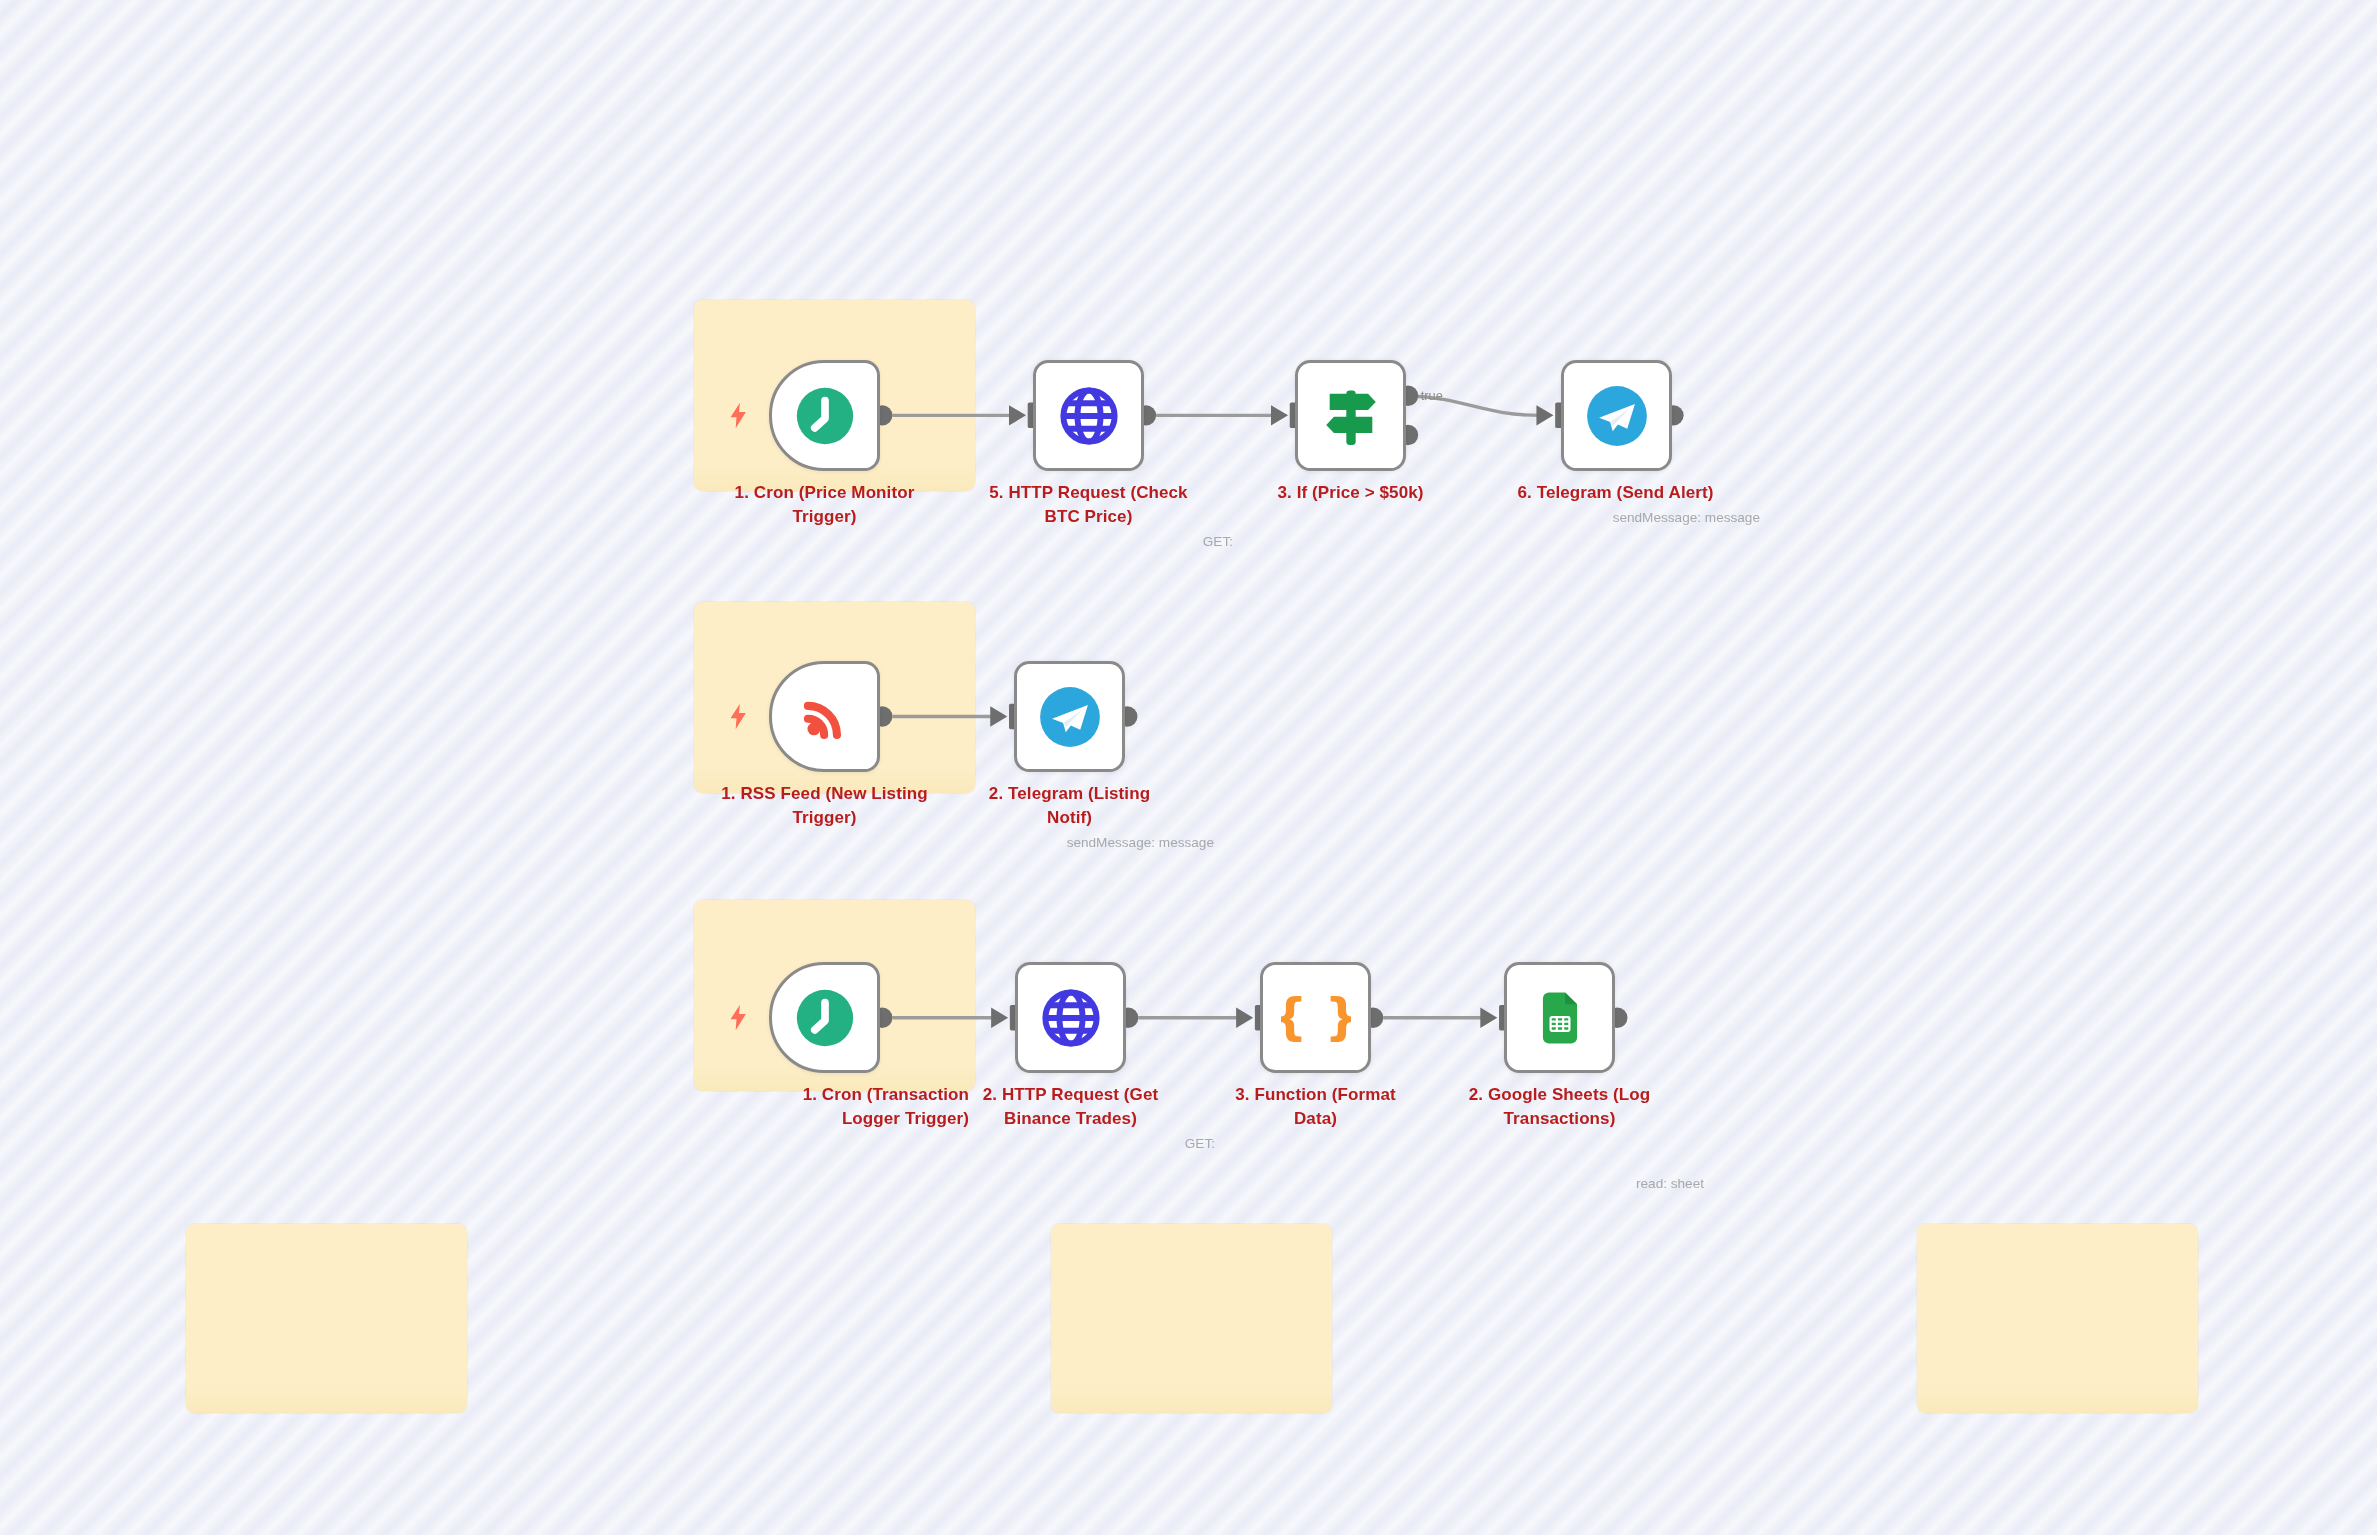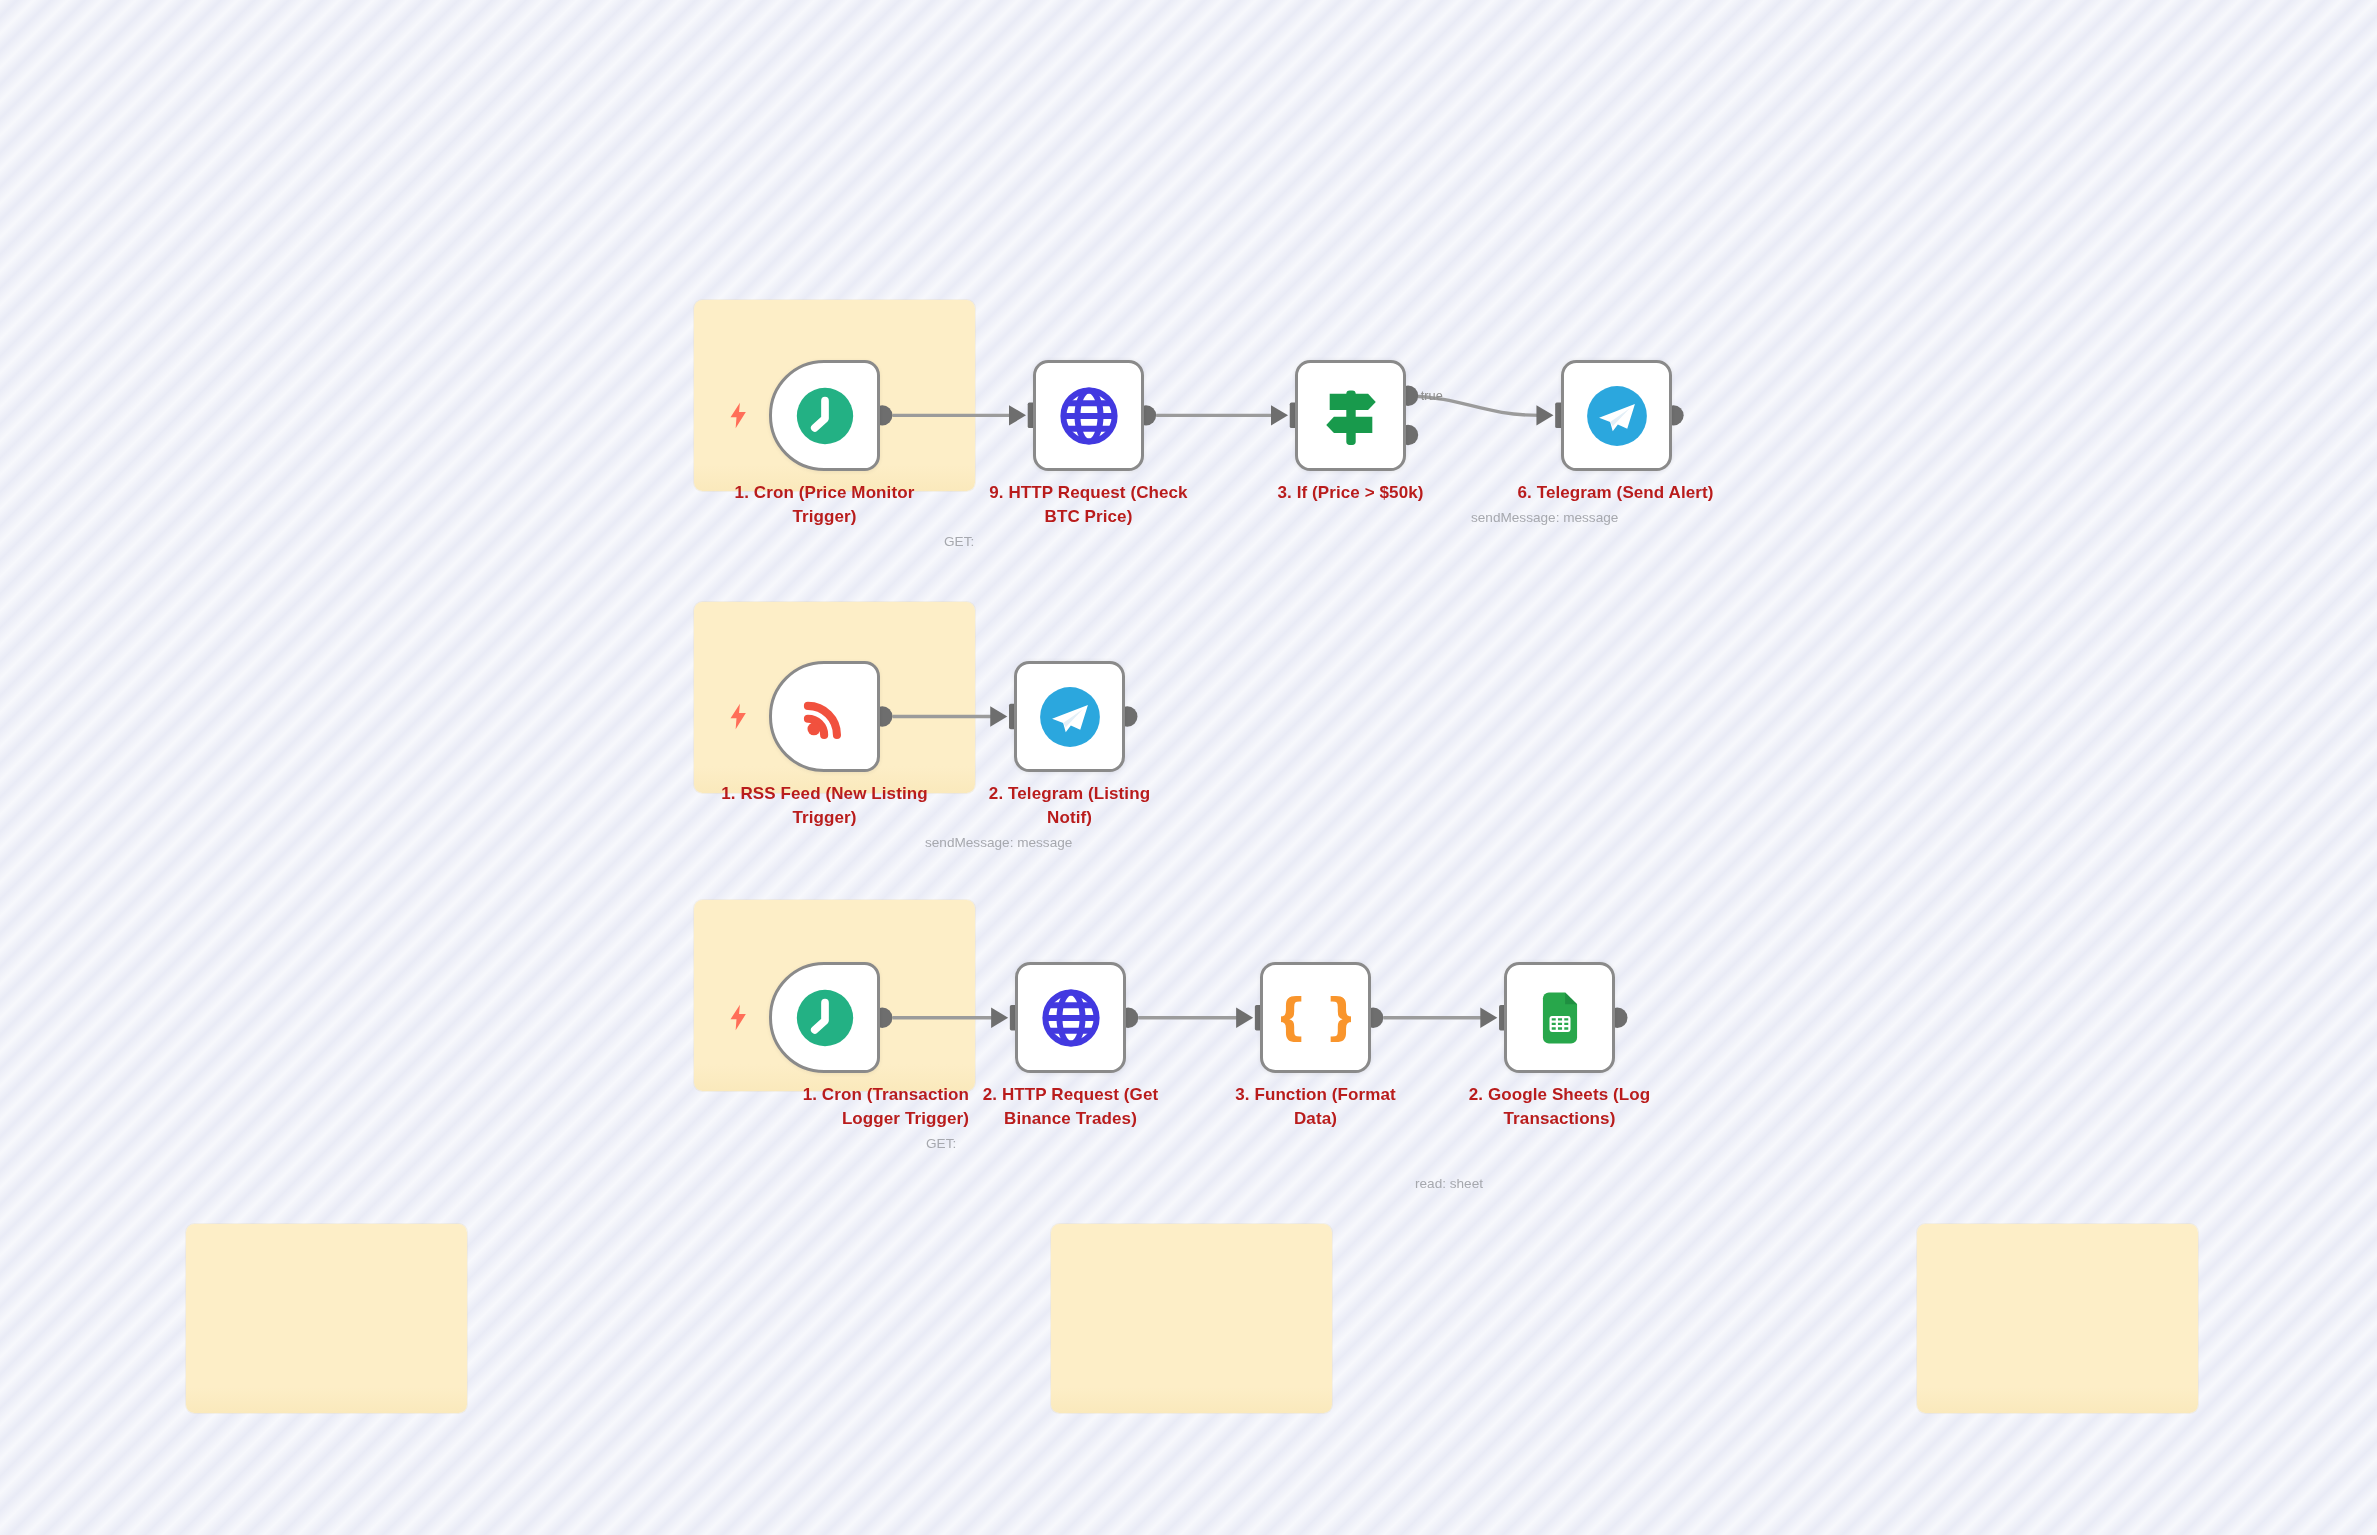--- a/index.html
+++ b/index.html
@@ -22,21 +22,21 @@
   }
   .node.trigger{border-radius:55px 15.3px 15.3px 55px;}
   .node-icon{width:70px;height:70px;}
   .bolt{position:absolute;width:20.4px;height:29px;}
   .node-label{
     position:absolute;width:289px;text-align:center;
     font-size:17px;line-height:24px;font-weight:600;color:#b91c1c;
     white-space:pre-line;letter-spacing:0.1px;
   }
   .node-subtitle{
-    position:absolute;width:289px;text-align:left;
+    position:absolute;width:289px;text-align:right;
     font-size:13.6px;line-height:17px;font-weight:400;color:#a6a8ae;
   }
   #wires{position:absolute;left:0;top:0;}
   .wire{stroke:#9b9b9b;stroke-width:4;fill:none;}
   .wire-label{font-size:15px;font-weight:500;fill:#8d8d8d;font-family:"Liberation Sans",sans-serif;}
 </style>
 </head>
 <body>
 
 <div id="canvas">
@@ -97,21 +97,21 @@
 Trigger)</div>
       <div class="node" style="left: 1033px; top: 360px;">
         <svg viewBox="-41 -41 82 82" class="node-icon">
           <g fill="none" stroke="#4239e0" stroke-width="7">
             <circle r="30"></circle>
             <ellipse rx="13.5" ry="30"></ellipse>
             <path d="M-30,0 H30 M-25,-15 H25 M-25,15 H25"></path>
           </g>
         </svg>
       </div>
-      <div class="node-label" style="left: 944px; top: 481px;">9. HTTP Request (Check
+      <div class="node-label" style="left: 944px; top: 481px;">5. HTTP Request (Check
 BTC Price)</div>
       <div class="node-subtitle" style="left: 944px; top: 533px;">GET:</div>
       <div class="node" style="left: 1295px; top: 360px;">
         <svg viewBox="-41 -41 82 82" class="node-icon">
           <g fill="#189a4c">
             <rect x="-5.5" y="-30" width="11" height="64" rx="4"></rect>
             <path d="M-25,-26 L20,-26 L29,-16.5 L20,-7 L-25,-7 Z"></path>
             <path d="M25,1 L-20,1 L-29,10.5 L-20,20 L25,20 Z"></path>
           </g>
         </svg>

